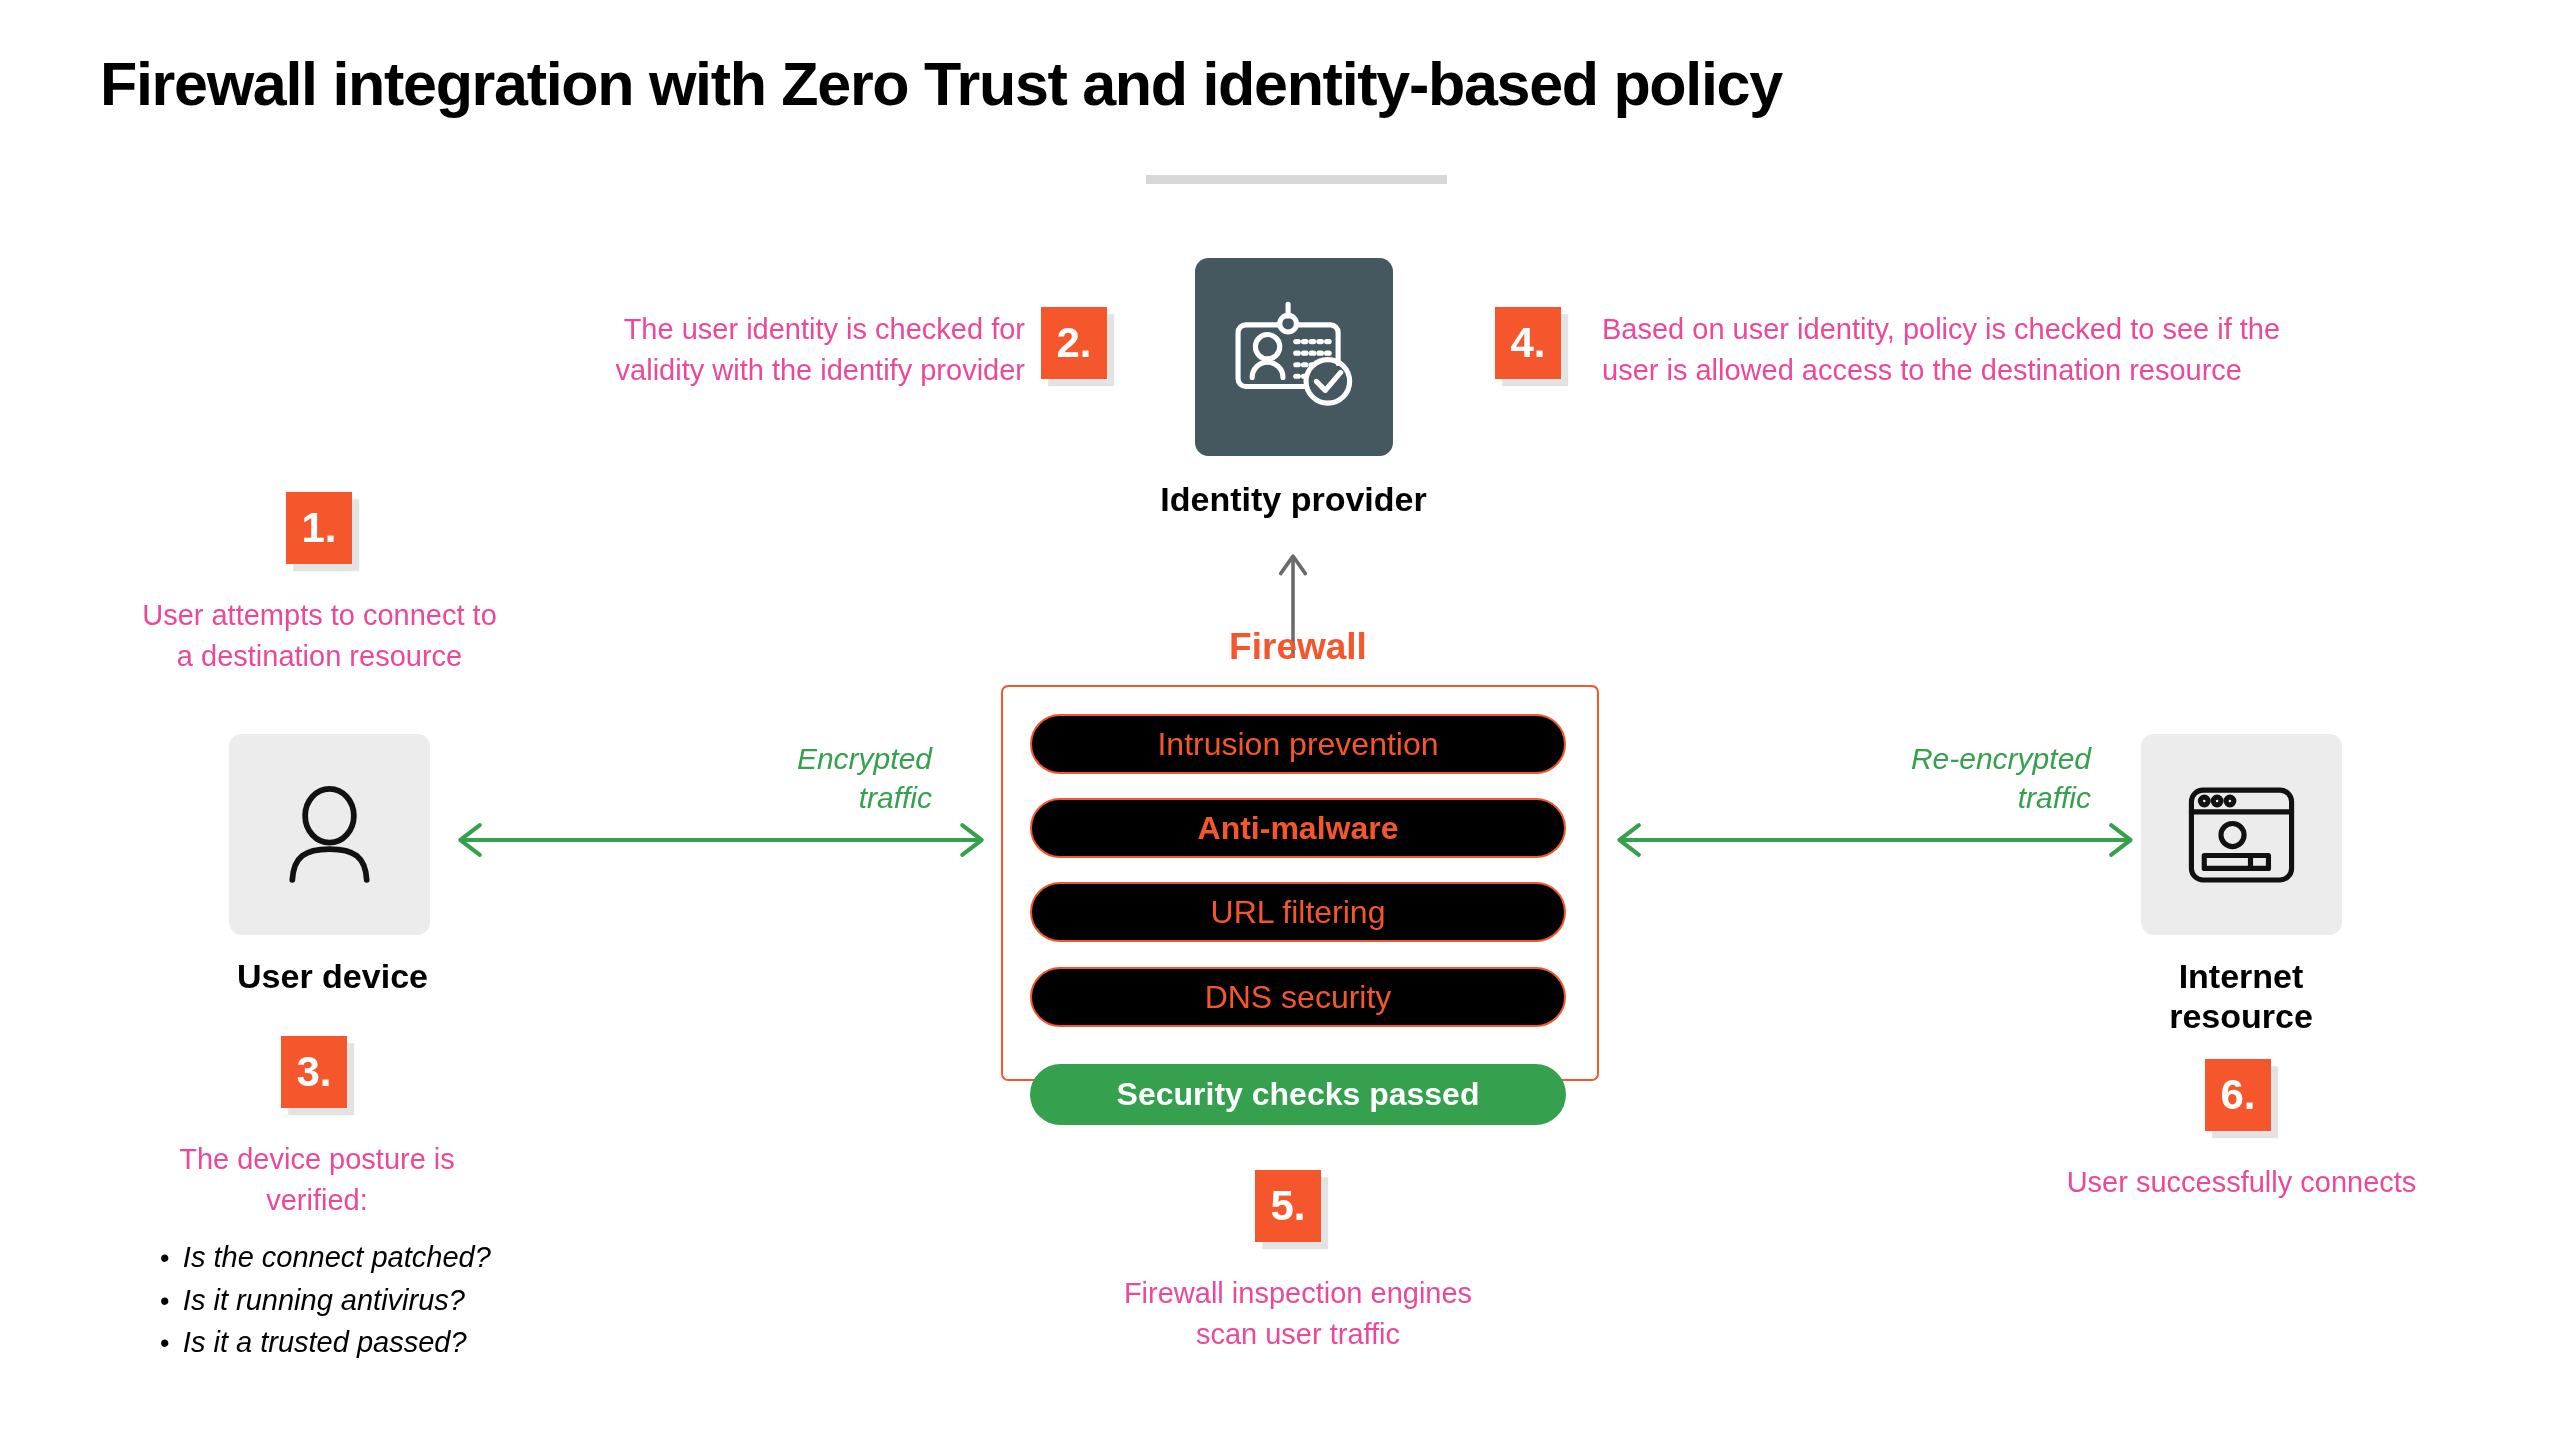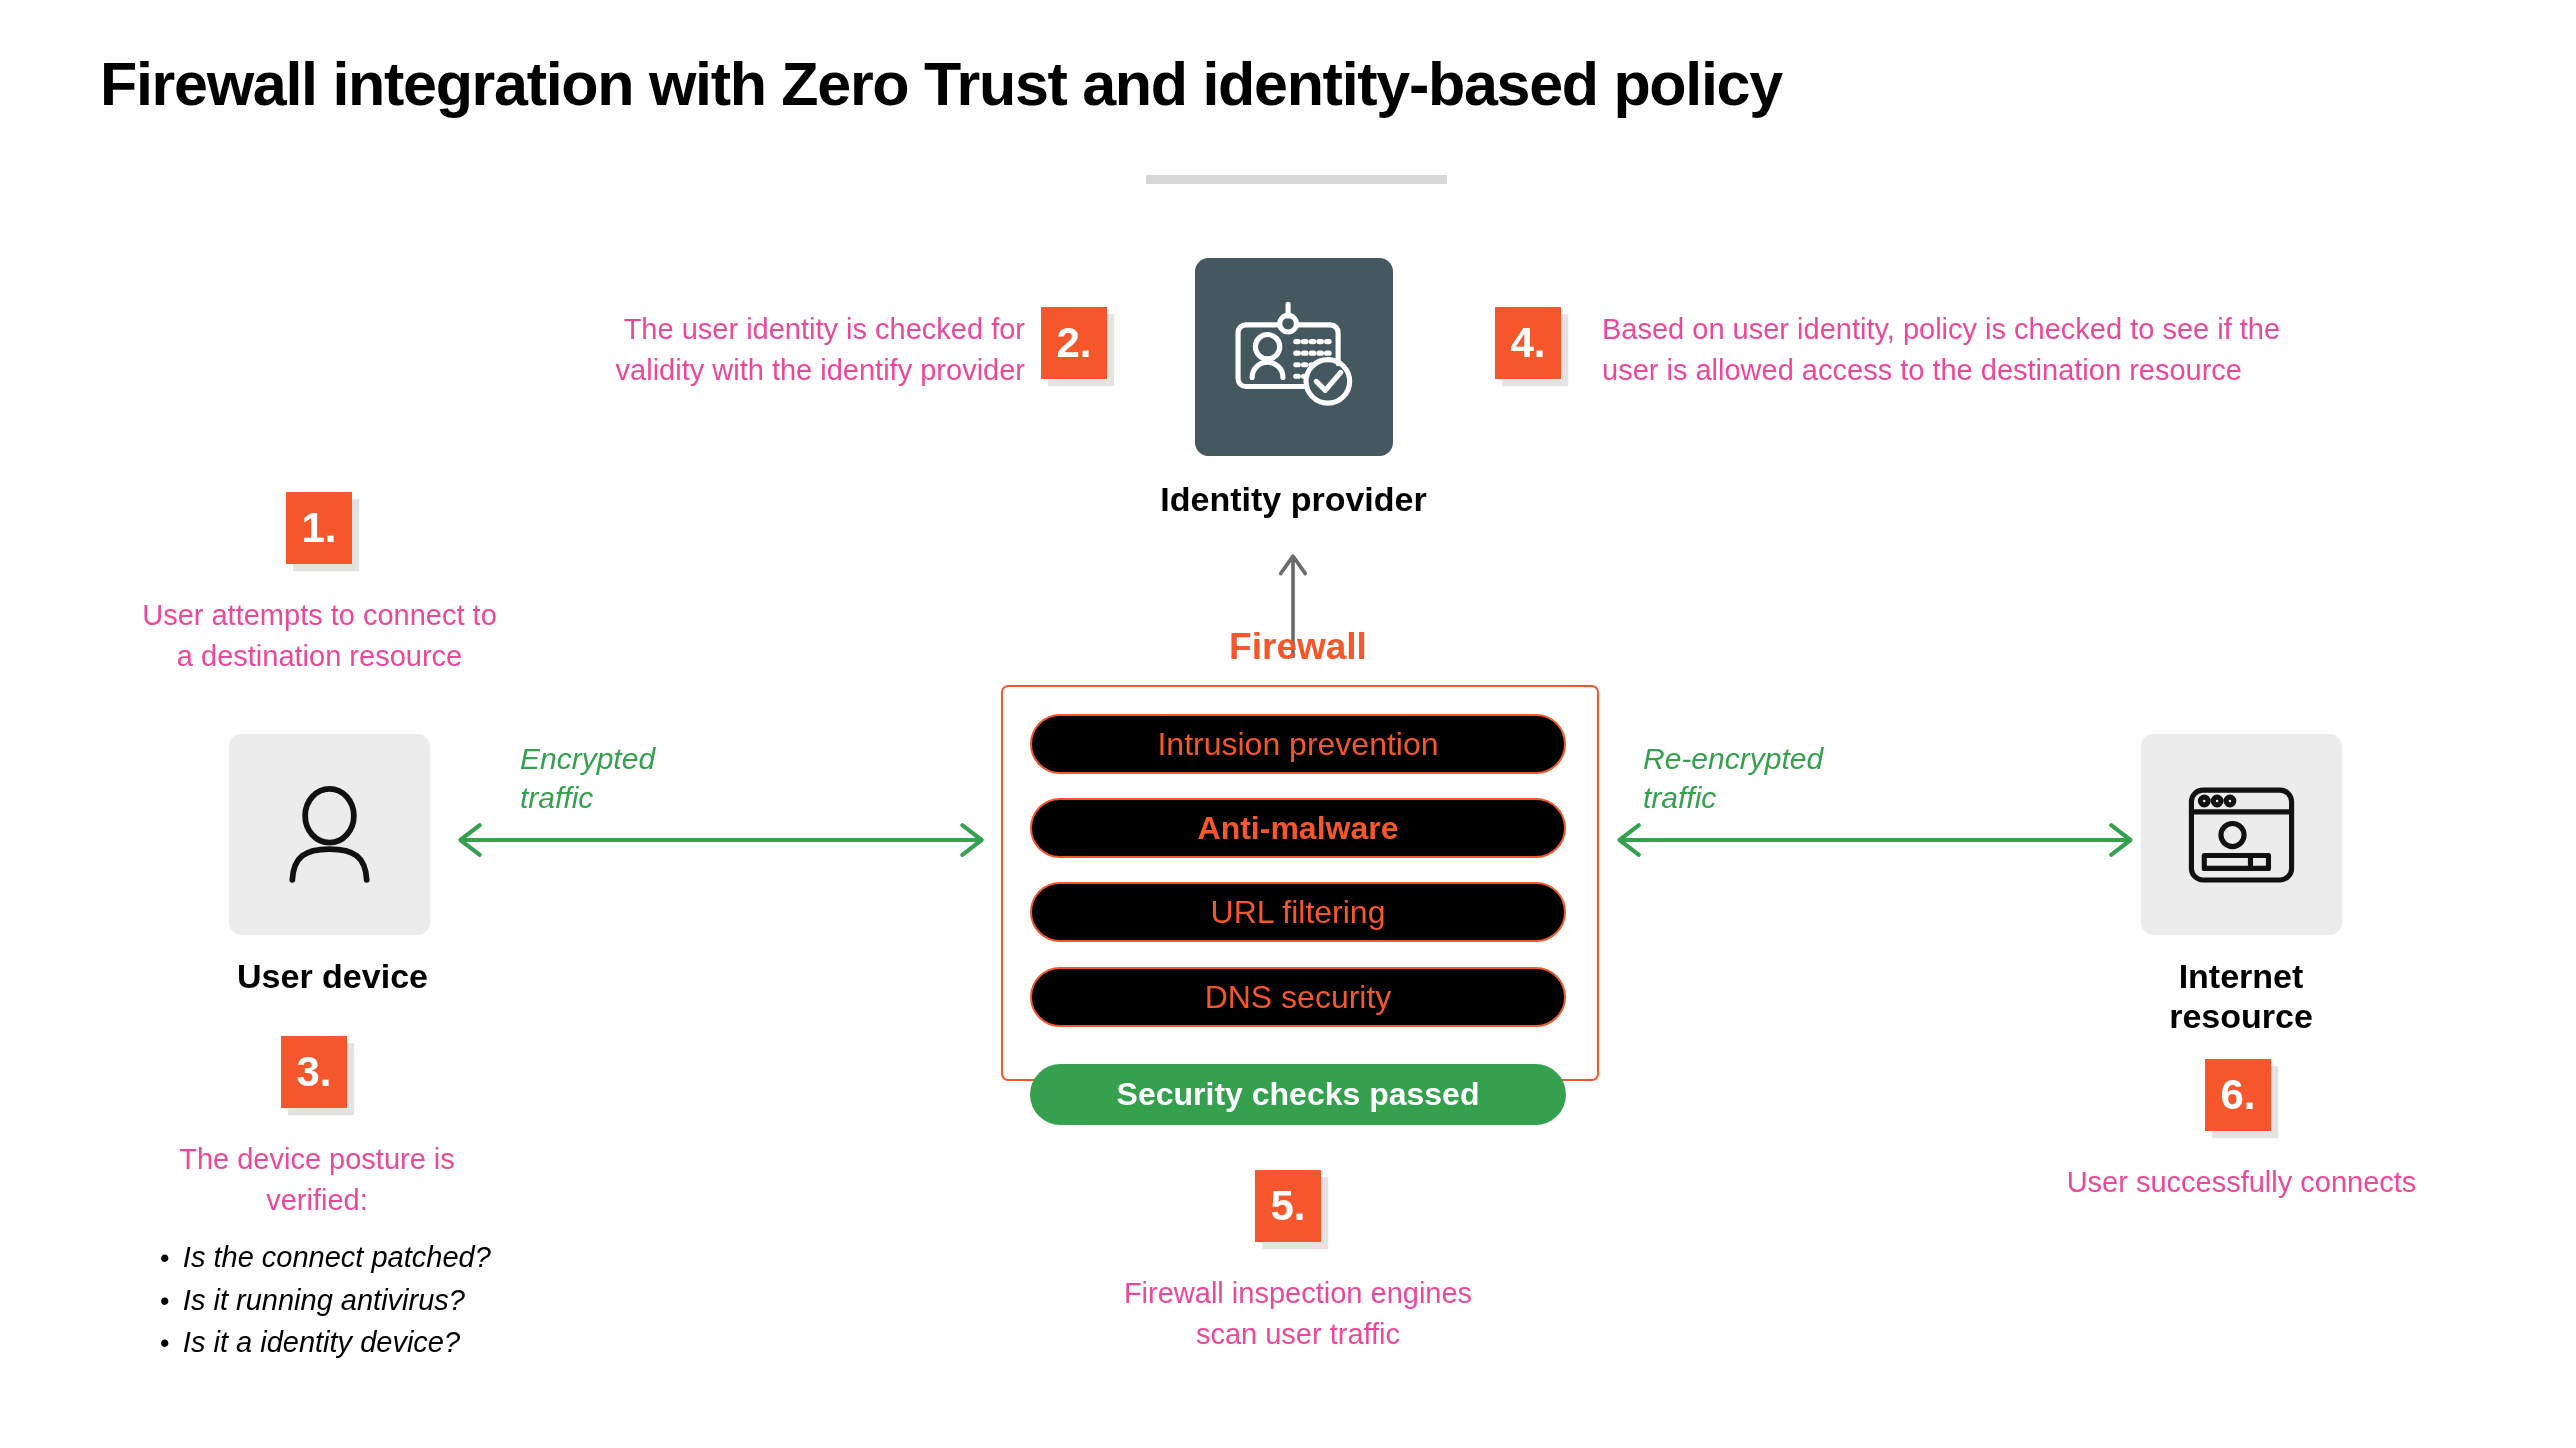--- a/index.html
+++ b/index.html
@@ -124,21 +124,21 @@
     justify-content: center;
     box-sizing: border-box;
   }
 
   
   .arrow-label {
     position: absolute;
     color: #35a04e;
     font-size: 30px;
     font-style: italic;
-    text-align: left;
+    text-align: right;
     line-height: 1.3;
   }
 
   
   .bullet-list {
     position: absolute;
     font-size: 29px;
     line-height: 1.47;
     color: #000000;
     font-style: italic;
@@ -246,21 +246,21 @@
     <div class="bullet-row">
       <span class="bullet-dot">•</span>
       <span>Is the connect patched?</span>
     </div>
     <div class="bullet-row">
       <span class="bullet-dot">•</span>
       <span>Is it running antivirus?</span>
     </div>
     <div class="bullet-row">
       <span class="bullet-dot">•</span>
-      <span>Is it a identity device?</span>
+      <span>Is it a trusted passed?</span>
     </div>
   </div>
 
   <div class="arrow-label" style="left:520px; top:739px; width:412px;">
     <div>Encrypted</div>
     <div>traffic</div>
   </div>
   <span style="position:absolute; left:448px; top:817px;">
     <svg width="546" height="46" viewBox="0 0 1060 90">
       <line x1="24" y1="45" x2="1036" y2="45" stroke="#35a04e" stroke-width="8"></line>

